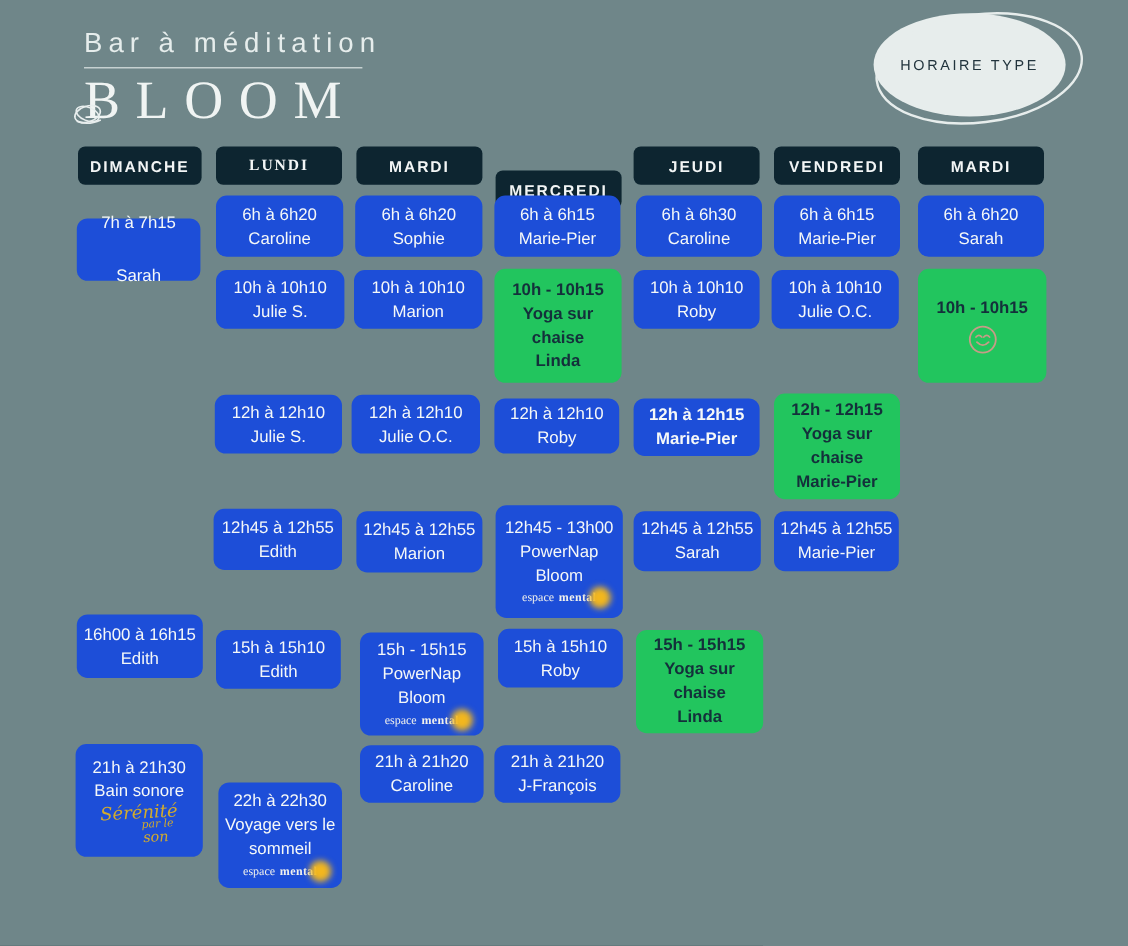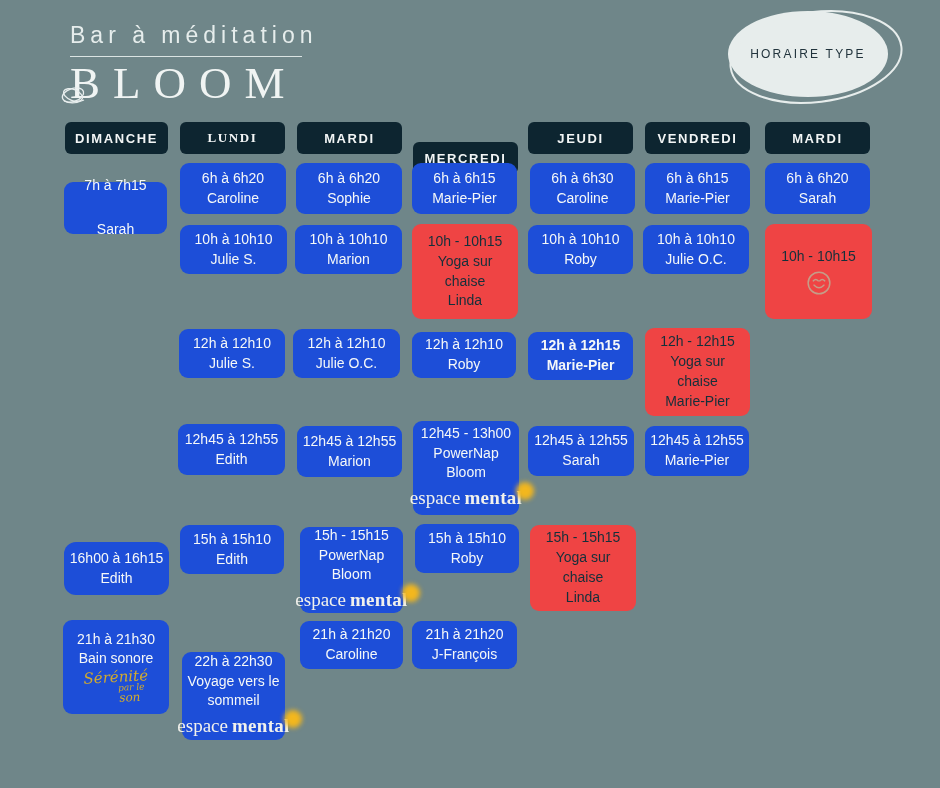--- a/index.html
+++ b/index.html
@@ -24,26 +24,26 @@
 
   
   .day{position:absolute;top:122px;height:32px;background:#0d2530;color:#f2f5f5;border-radius:6px;
        display:flex;align-items:center;justify-content:center;font-size:13px;font-weight:700;
        letter-spacing:1.6px;}
 
   
   .cell{position:absolute;border-radius:9px;display:flex;flex-direction:column;align-items:center;
         justify-content:center;text-align:center;box-sizing:border-box;padding:3px 4px;line-height:1.42;}
   .cell.dark{background:#1d4ed8;color:#f5f8f8;font-size:14px;}
-  .cell.white{background:#ef4444;color:#14303b;font-size:14px;font-weight:400;text-align:center;}
+  .cell.white{background:#22c55e;color:#14303b;font-size:14px;font-weight:700;text-align:center;}
   .cell .t{white-space:nowrap;}
 
   
   .em{position:relative;display:inline-flex;align-items:baseline;gap:4px;
-      font-family:"Liberation Serif","DejaVu Serif",serif;font-size:19px;margin-top:2px;
+      font-family:"Liberation Serif","DejaVu Serif",serif;font-size:10px;margin-top:2px;
       color:#f1f1ec;font-weight:400;}
   .em .em-m{font-weight:700;letter-spacing:.3px;}
   .em-dot{position:absolute;right:-12px;top:-3px;width:18px;height:18px;border-radius:50%;
           background:#f3b71d;filter:blur(2.5px);}
 
   
   .ser{font-family:"DejaVu Serif",serif;font-style:italic;color:#d2ab2d;transform:rotate(-3deg);
        margin-top:1px;line-height:.95;}
   .ser .s1{display:block;font-size:15px;}
   .ser .s2{display:block;font-size:9px;margin-left:30px;}
@@ -84,21 +84,21 @@
   <div class="day" style="left:297px;width:105px;">MARDI</div>
   <div class="day" style="left:413px;width:105px;margin-top:20px;">MERCREDI</div>
   <div class="day" style="left:528px;width:105px;">JEUDI</div>
   <div class="day" style="left:645px;width:105px;">VENDREDI</div>
   <div class="day" style="left:765px;width:105px;">MARDI</div>
 
   <div class="cell dark" style="left:64px;top:182px;width:103px;height:52px;gap:24px;">
     <span class="t">7h à 7h15</span>
     <span class="n">Sarah</span>
   </div>
-  <div class="cell dark" style="left:64px;top:542px;width:105px;height:53px;border-radius:12px;">
+  <div class="cell dark" style="left:64px;top:512px;width:105px;height:53px;">
     <span class="t">16h00 à 16h15</span>
     <span class="n">Edith</span>
   </div>
   <div class="cell dark" style="left:63px;top:620px;width:106px;height:94px;">
     <span class="t">21h à 21h30</span>
     <span class="n">Bain sonore</span>
     <span class="ser">
       <span class="s1">Sérénité</span>
       <span class="s2">par le</span>
       <span class="s3">son</span>

